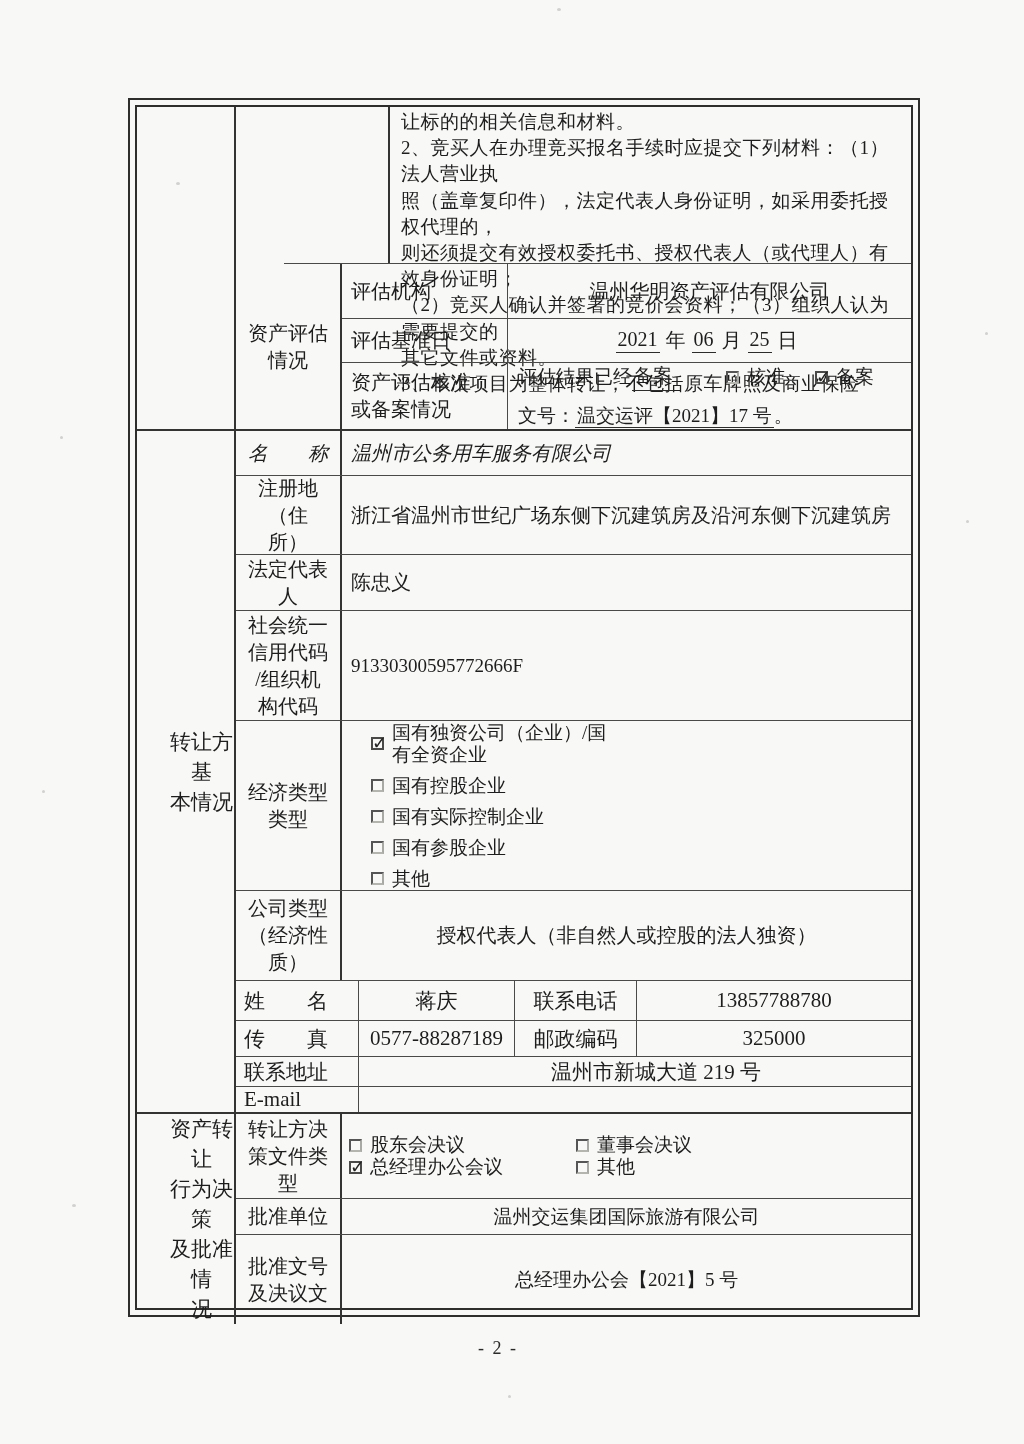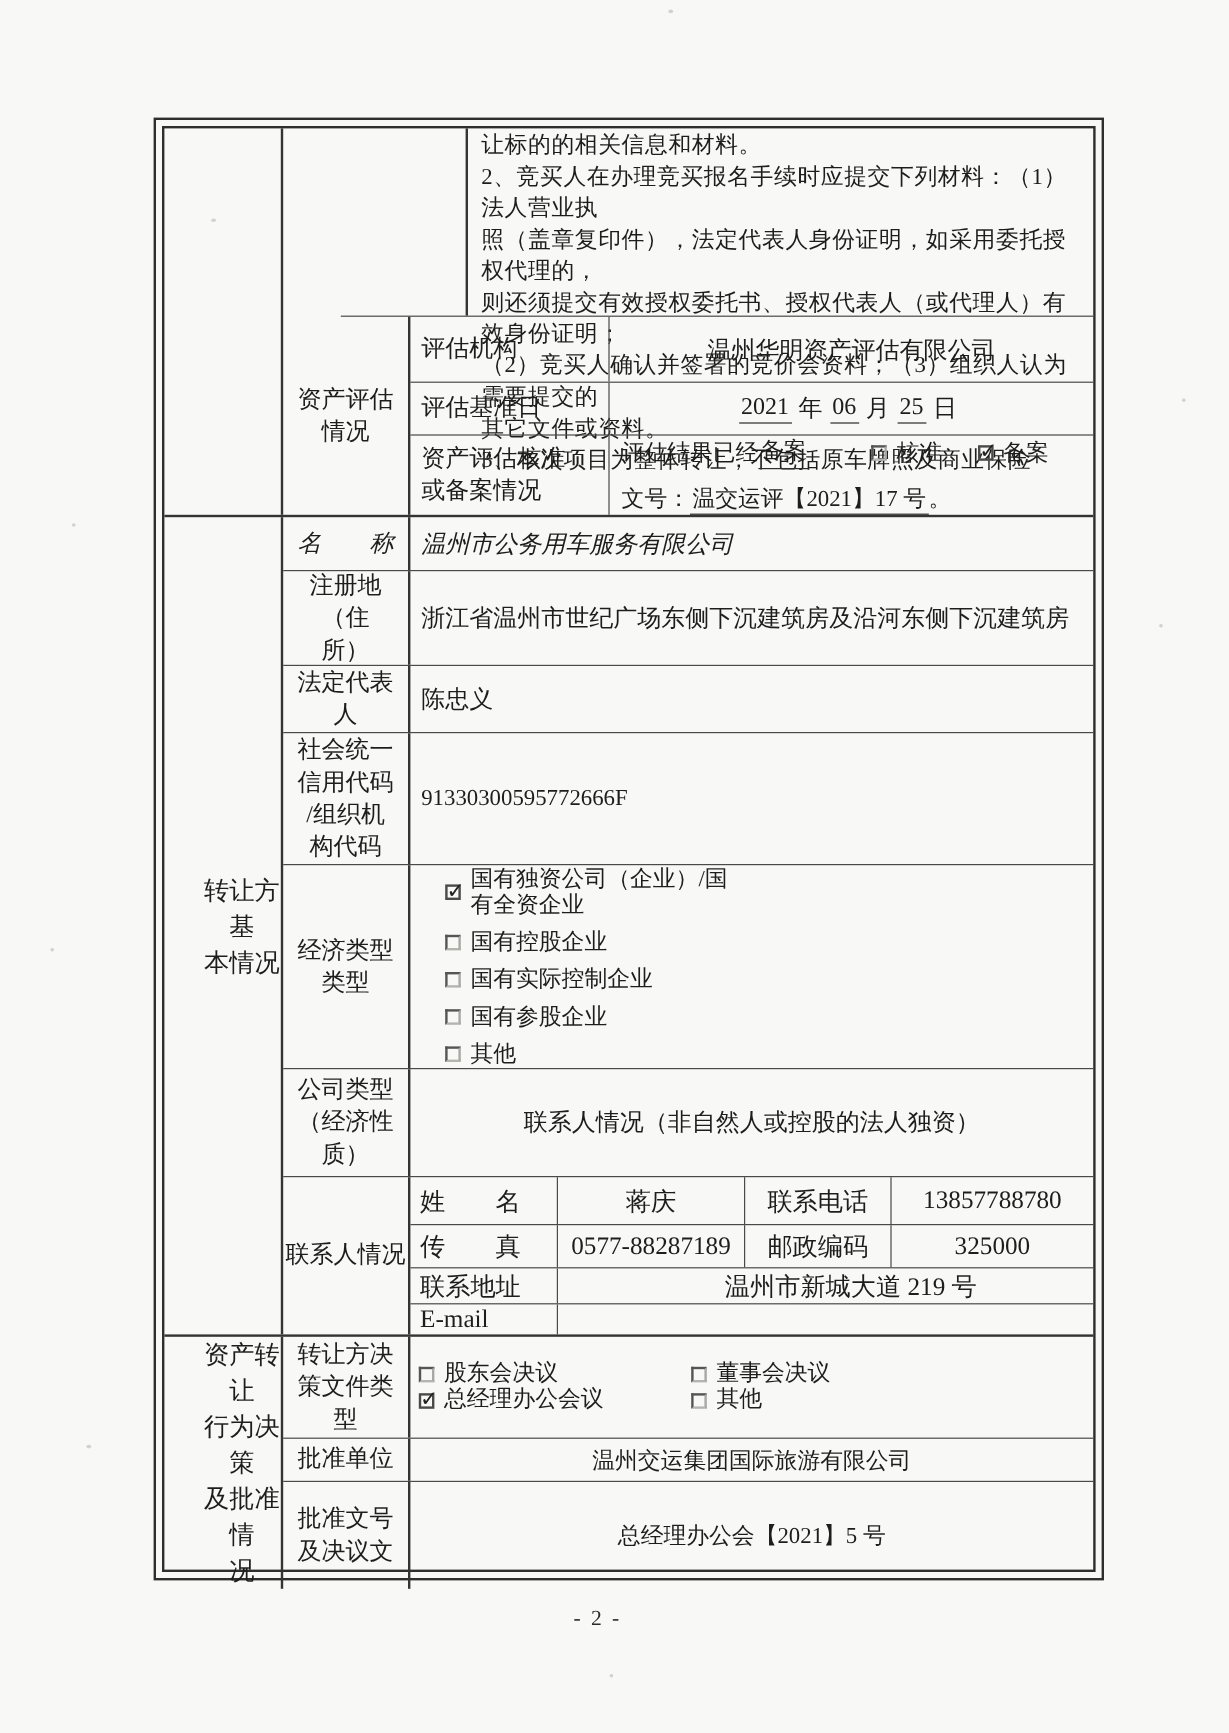--- a/index.html
+++ b/index.html
@@ -216,24 +216,23 @@
             <div class="opt">
               <span class="cb"></span>
               <span class="olabel">其他</span>
             </div>
           </div>
         </div>
         <div class="row rB6 rb">
           <div class="col2">公司类型
 （经济性
 质）</div>
-          <div class="cell-val centered">联系人情况（非自然人或控股的法人独资）</div>
+          <div class="cell-val centered">授权代表人（非自然人或控股的法人独资）</div>
         </div>
         <div class="row rB7">
-          <div class="col2">联系人情况</div>
           <div class="contact-grid">
             <div class="c-row c1 rb">
               <div class="c-cell cw1">姓　　名</div>
               <div class="c-cell cw2">蒋庆</div>
               <div class="c-cell cw3">联系电话</div>
               <div class="c-cell cw4">13857788780</div>
             </div>
             <div class="c-row c2 rb">
               <div class="c-cell cw1">传　　真</div>
               <div class="c-cell cw2">0577-88287189</div>

